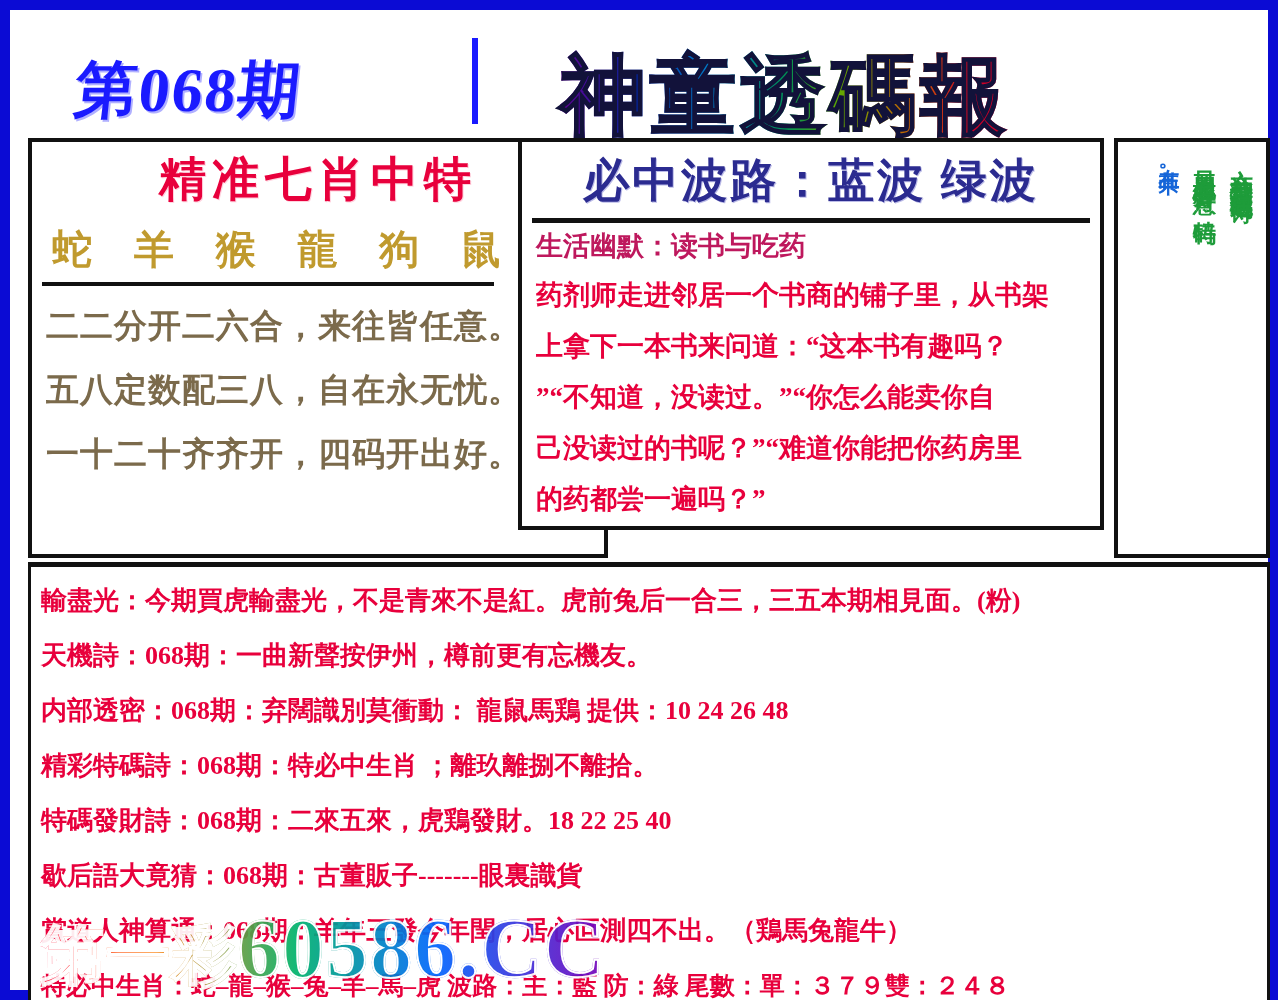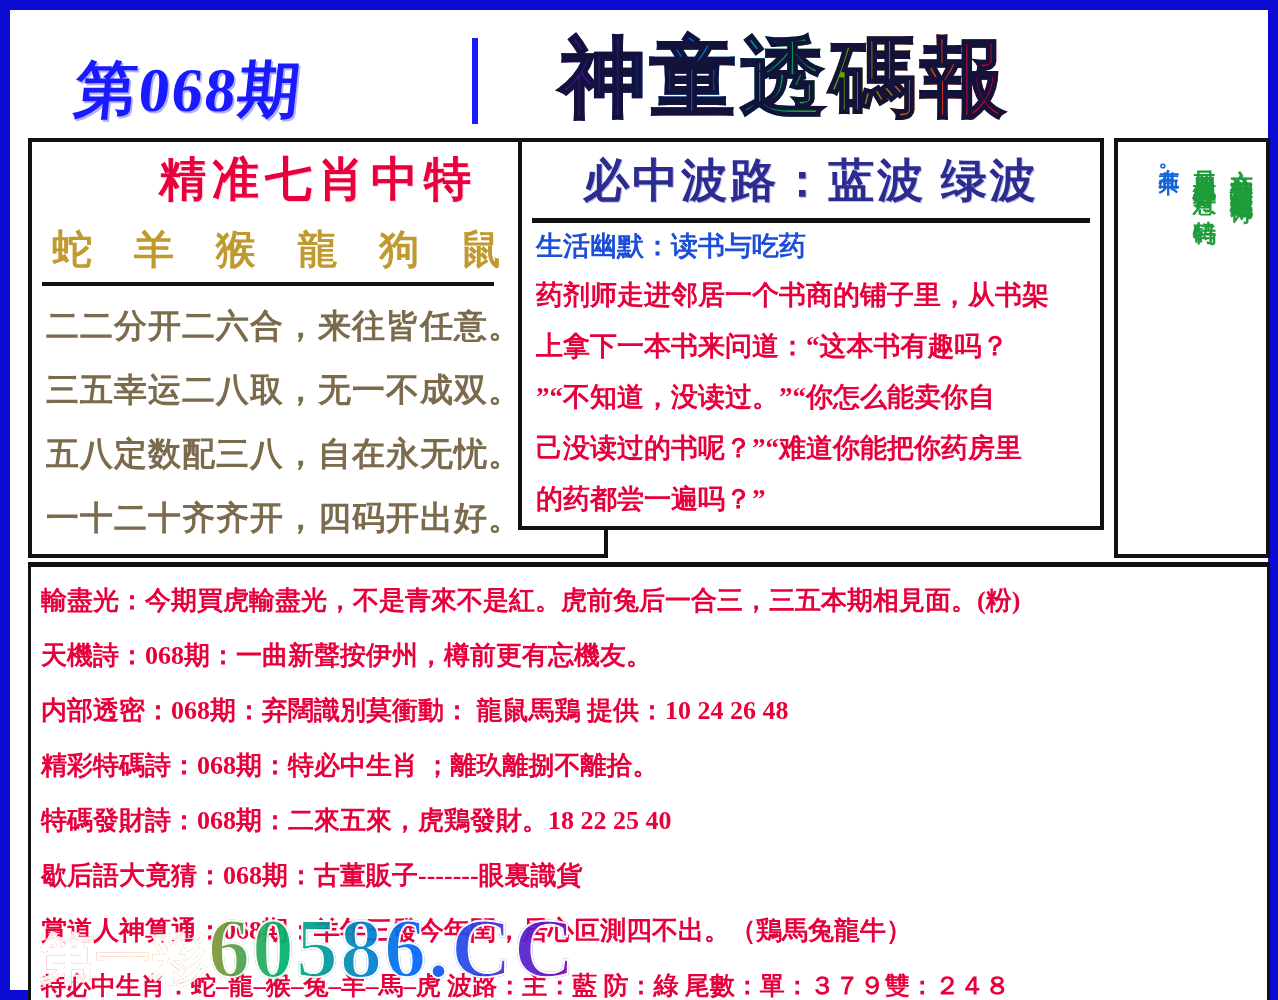--- a/index.html
+++ b/index.html
@@ -29,21 +29,21 @@
     font-size:62px;font-weight:bold;
     color:#1a1aff;
     letter-spacing:2px;
     text-shadow:2px 2px 0 #b0b0ff;
     transform:skewX(-6deg);
   }
   .hdr-divider{
     position:absolute;left:452px;top:18px;width:6px;height:86px;background:#1a1aff;
   }
   .title{
-    position:absolute;left:540px;top:0;
+    position:absolute;left:540px;top:18px;
     font-family:"Liberation Serif", serif;
     font-size:86px;font-weight:bold;
     letter-spacing:4px;
     background:linear-gradient(90deg,#7a00b8 0%,#0033cc 18%,#00a2ff 34%,#00b36b 50%,#7ad600 62%,#ff7a00 78%,#ff0033 92%);
     -webkit-background-clip:text;background-clip:text;color:transparent;
     -webkit-text-stroke:2px #12123a;
     text-shadow:0 0 1px rgba(0,0,0,.2);
     white-space:nowrap;
   }
 
@@ -95,21 +95,21 @@
     letter-spacing:3px;
     white-space:nowrap;
     text-shadow:1px 1px 0 #bcbce8;
   }
   .mid-hr{
     position:absolute;left:10px;top:76px;width:558px;height:5px;background:#111;
   }
   .mid-sub{
     position:absolute;left:14px;top:86px;
     font-family:"Liberation Serif", serif;
-    font-size:27px;font-weight:bold;color:#1d4ed8;white-space:nowrap;
+    font-size:27px;font-weight:bold;color:#be185d;white-space:nowrap;
   }
   .mid-body{
     position:absolute;left:14px;top:128px;width:556px;
   }
   .mid-body .bl{
     font-family:Liberation Serif, serif;
     font-size:27px;font-weight:bold;color:#e8003c;
     line-height:51px;white-space:nowrap;
   }
 
@@ -151,21 +151,21 @@
     font-family:"Liberation Serif", serif;
     font-size:84px;font-weight:bold;
     white-space:nowrap;
     letter-spacing:2px;
     background:linear-gradient(90deg,#ff0033 0%,#ff7a00 20%,#00b36b 45%,#0066ff 70%,#7a00b8 100%);
     -webkit-background-clip:text;background-clip:text;color:transparent;
     -webkit-text-stroke:2px #ffffff;
     opacity:.92;
     pointer-events:none;
   }
-  .wm .small{font-size:54px;}
+  .wm .small{font-size:64px;}
 </style>
 </head>
 <body>
 
 <div class="page">
 
   <div class="header">
     <div class="issue">第068期</div>
     <div class="hdr-divider"></div>
     <div class="title">神童透碼報</div>
@@ -180,21 +180,20 @@
         <span>羊</span>
         <span>猴</span>
         <span>龍</span>
         <span>狗</span>
         <span>鼠</span>
         <span>兔</span>
       </div>
       <div class="left-hr"></div>
       <div class="left-lines">
         <div class="ln">二二分开二六合，来往皆任意。</div>
-        <div class="ln">三五幸运二八取，无一不成双。</div>
         <div class="ln">五八定数配三八，自在永无忧。</div>
         <div class="ln">一十二十齐齐开，四码开出好。</div>
       </div>
     </div>
 
     <div class="box col-mid">
       <div class="mid-title">必中波路：蓝波 绿波</div>
       <div class="mid-hr"></div>
       <div class="mid-sub">生活幽默：读书与吃药</div>
       <div class="mid-body">

